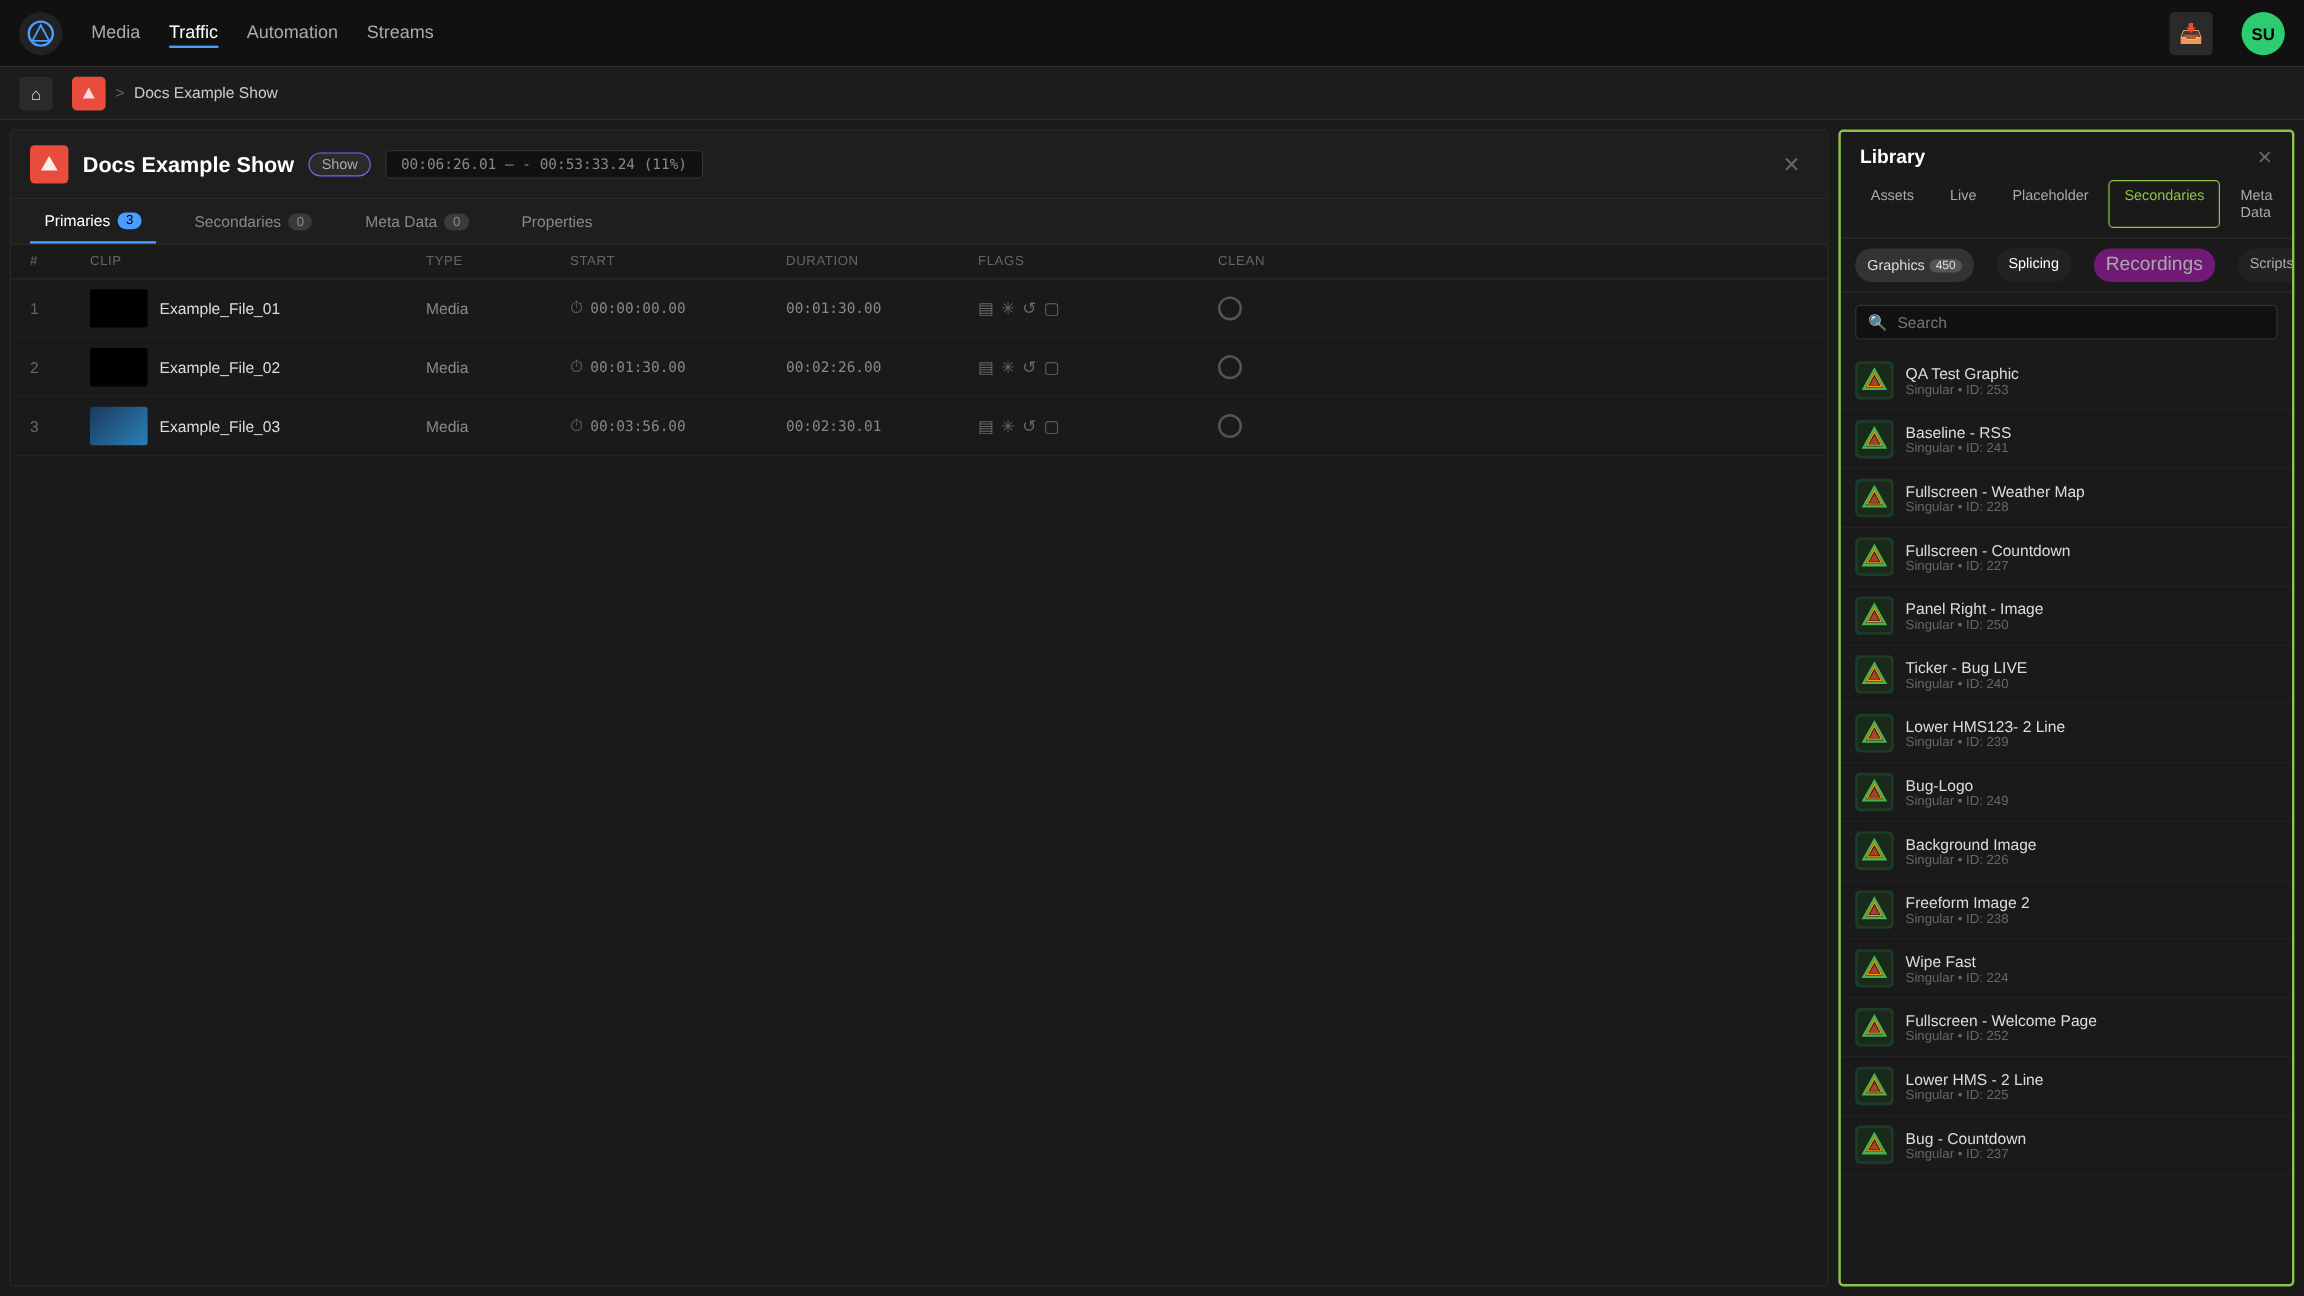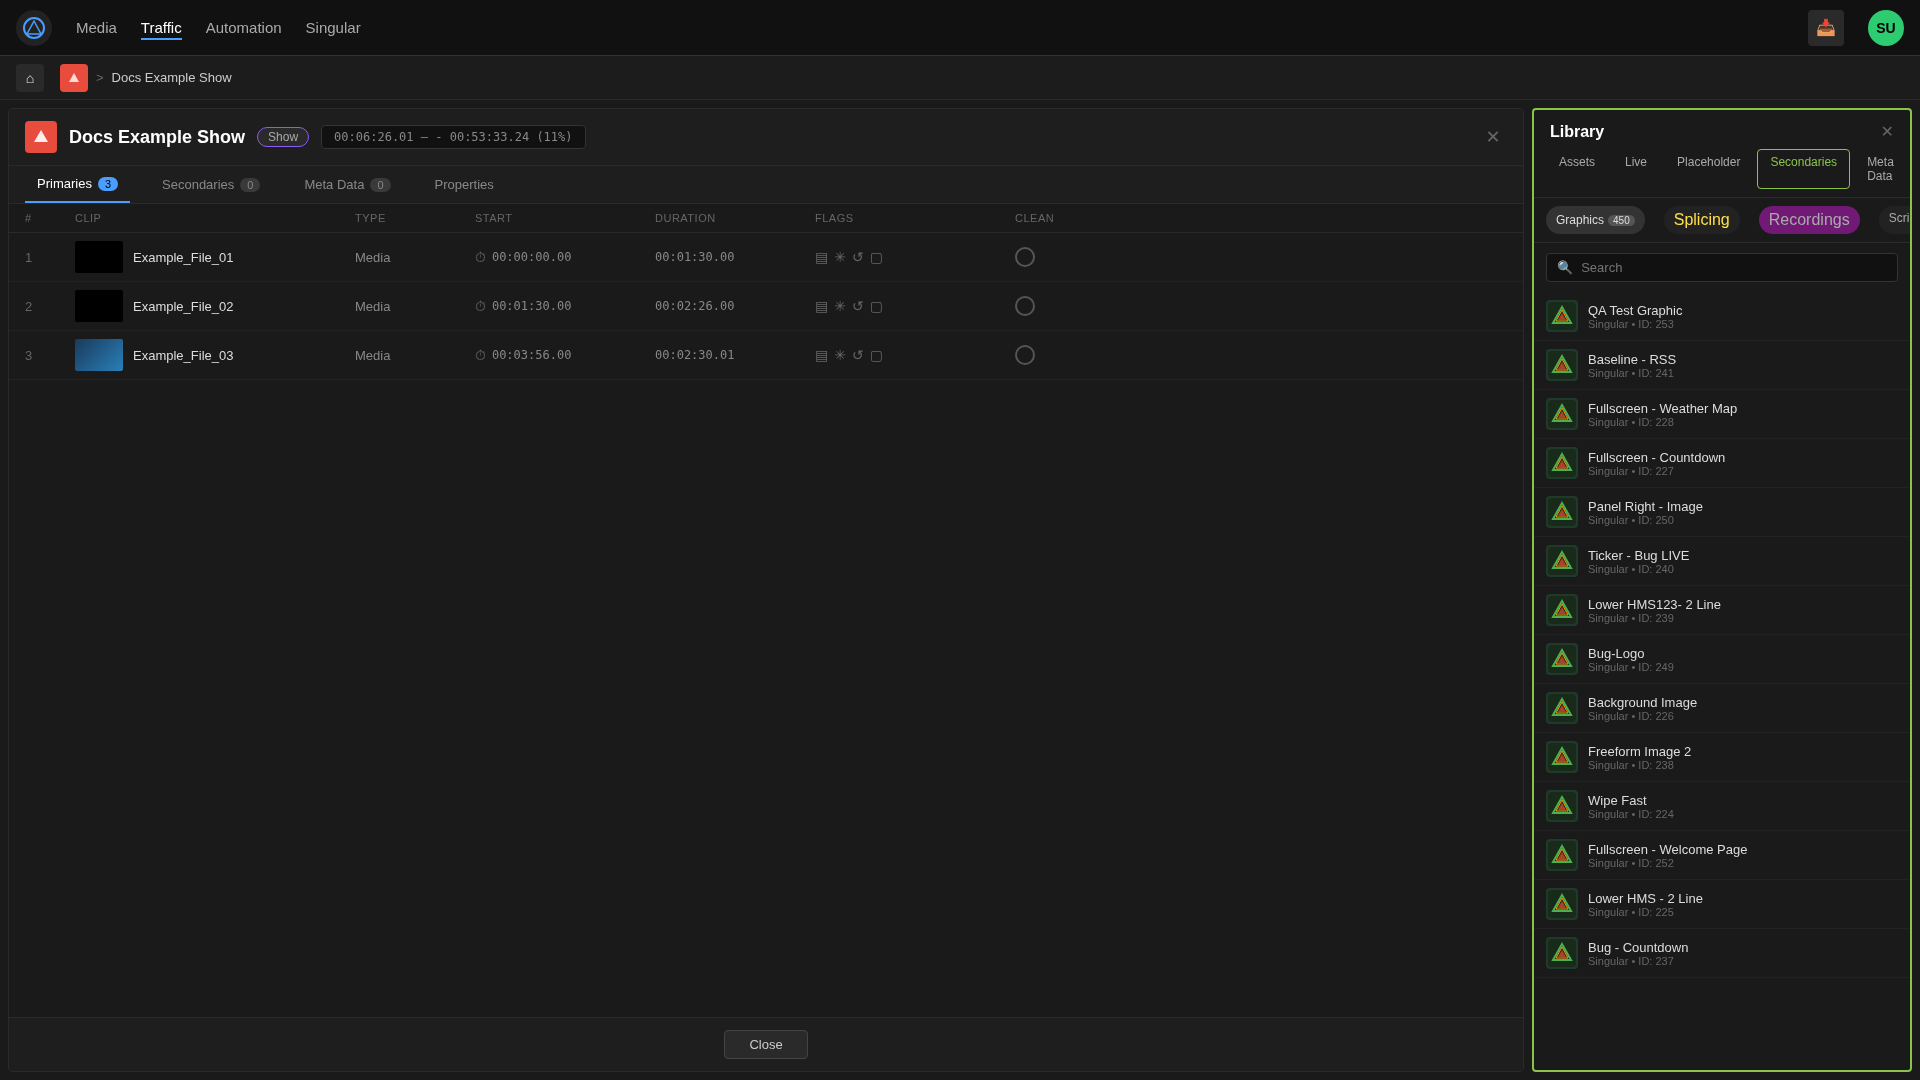--- a/index.html
+++ b/index.html
@@ -339,21 +339,21 @@
 <div class="top-nav">
   <div class="logo">
     <svg width="24" height="24" viewBox="0 0 24 24">
       <circle cx="12" cy="12" r="10" fill="none" stroke="#4a9eff" stroke-width="2"></circle>
       <polygon points="12,5 19,18 5,18" fill="none" stroke="#4a9eff" stroke-width="1.5"></polygon>
     </svg>
   </div>
   <div class="nav-item">Media</div>
   <div class="nav-item active">Traffic</div>
   <div class="nav-item">Automation</div>
-  <div class="nav-item">Singular</div>
+  <div class="nav-item">Streams</div>
   <div class="nav-spacer"></div>
   <div class="nav-inbox">📥</div>
   <div class="avatar">SU</div>
 </div>
 
 <div class="breadcrumb-bar">
   <div class="home-icon">⌂</div>
   <div class="breadcrumb-icon">
     <svg width="14" height="14" viewBox="0 0 14 14">
       <rect width="14" height="14" rx="2" fill="#e74c3c"></rect>
@@ -473,23 +473,20 @@
           <span class="flag-icon">✳</span>
           <span class="flag-icon">↺</span>
           <span class="flag-icon">▢</span>
         </div>
         <div class="clean-cell">
           <div class="toggle-circle"></div>
         </div>
       </div>
     </div>
 
-    <div class="panel-footer">
-      <button class="close-footer-btn">Close</button>
-    </div>
   </div>
 
   <div class="right-panel">
     <div class="library-header">
       <span class="library-title">Library</span>
       <span class="library-close">✕</span>
     </div>
 
     <div class="library-tabs">
       <div class="lib-tab">Assets</div>
@@ -497,21 +494,21 @@
       <div class="lib-tab">Placeholder</div>
       <div class="lib-tab active">Secondaries</div>
       <div class="lib-tab">Meta Data</div>
     </div>
 
     <div style="display:flex; gap:19px; padding: 8px 12px; border-bottom: 1px solid #2a2a2a; justify-content: space-between;">
       <div style="padding:5px 10px; border-radius:16px; background:#333; color:#ddd; font-size:12px; cursor:pointer; display:flex; align-items:center; gap:4px;">
         <span>Graphics</span>
         <span style="background:#555; border-radius:8px; padding:0 5px; font-size:10px;">450</span>
       </div>
-      <div style="padding:5px 10px; border-radius:16px; background:#222; color:#fde047; font-size:16px; cursor:pointer;">Splicing</div>
+      <div style="padding:5px 10px; border-radius:16px; background:#222; color:#ffffff; font-size:12px; cursor:pointer;">Splicing</div>
       <div style="padding:5px 10px; border-radius:16px; background:#701a75; color:#aaa; font-size:16px; cursor:pointer;">Recordings</div>
       <div style="padding:5px 10px; border-radius:16px; background:#222; color:#aaa; font-size:12px; cursor:pointer;">Scripts</div>
     </div>
 
     <div class="search-container">
       <div class="search-input-wrapper">
         <span class="search-icon">🔍</span>
         <input class="search-input" type="text" placeholder="Search" style="">
       </div>
     </div>

